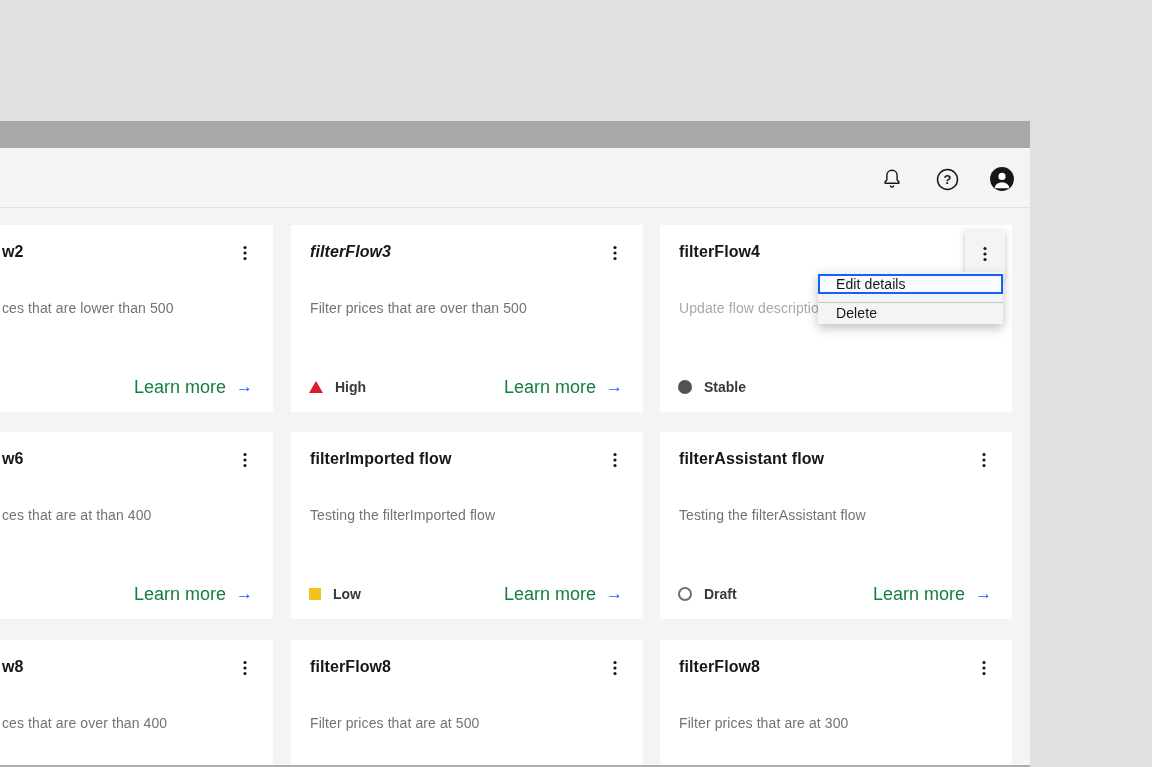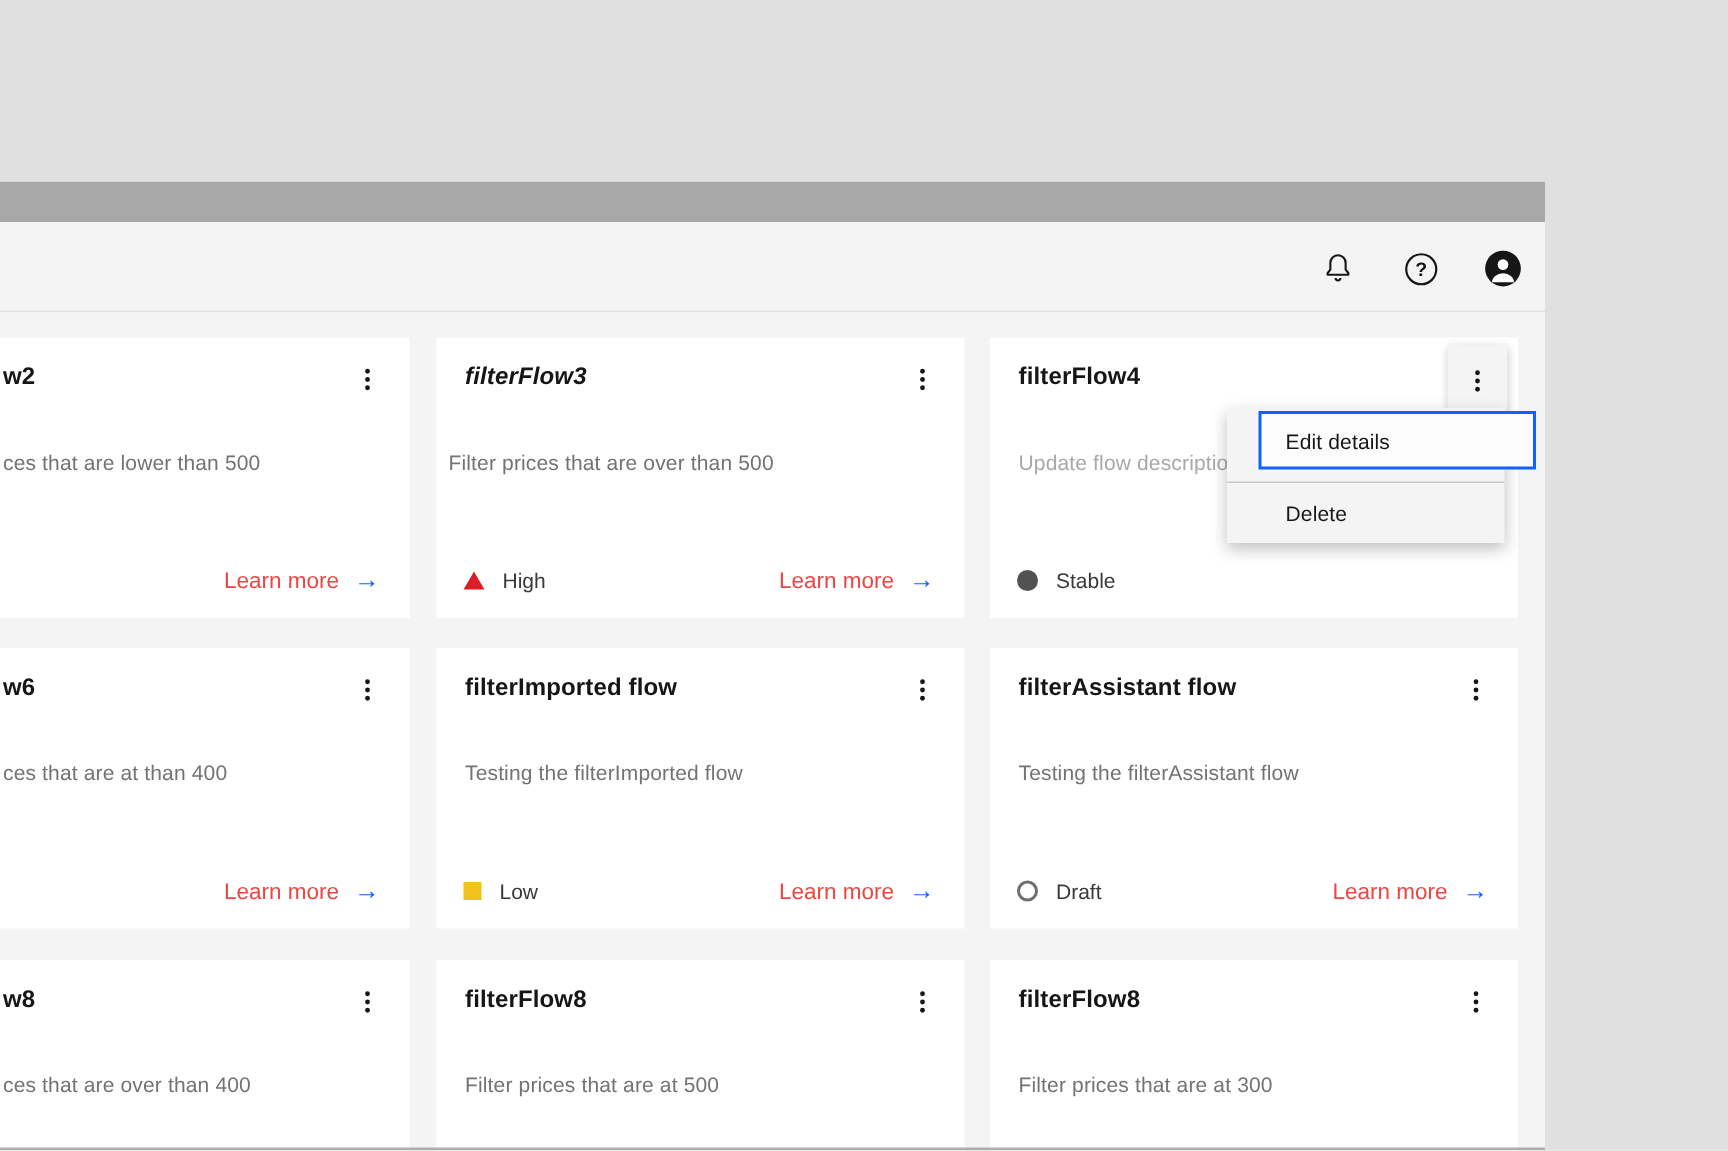--- a/index.html
+++ b/index.html
@@ -47,43 +47,42 @@
   }
   .kebab-btn.open {
     top:5px; right:7px; width:40px; height:48px;
     background:#f4f4f4; box-shadow:0 2px 6px rgba(0,0,0,0.25); z-index:35;
   }
   .card-footer {
     position:absolute; left:18px; right:20px; bottom:13px; height:24px;
     display:flex; align-items:center; justify-content:space-between;
   }
   .status { display:flex; align-items:center; gap:12px; }
-  .status-label { font-size:14px; color:#393939; }
+  .status-label { font-size:14px; color:#393939;font-weight:bold; }
   .shape-triangle { width:0; height:0; border-left:7px solid transparent;
     border-right:7px solid transparent; border-bottom:12px solid #da1e28; }
   .shape-square { width:12px; height:12px; background:#f1c21b; }
   .shape-circle { width:14px; height:14px; border-radius:50%; background:#525252; }
   .shape-ring { width:14px; height:14px; border-radius:50%; border:2.5px solid #6f6f6f; background:#fff; }
   .learn-more {
     display:flex; align-items:center; gap:10px; margin-left:auto;
     background:none; border:none; cursor:pointer; padding:0;
   }
-  .learn-more .lm-label { font-size:15px; color:#ef4444; }
+  .learn-more .lm-label { font-size:18px; color:#15803d; }
   .learn-more .lm-arrow { font-size:17px; color:#0f62fe; line-height:14px; }
   .overflow-menu {
     position:absolute; left:818px; top:151px; width:185px;
     background:#f4f4f4; z-index:40; padding-top:2px; padding-bottom:1px;
     box-shadow:0 4px 10px rgba(0,0,0,0.25);
   }
   .menu-item {
-    display:flex; align-items:center; height:39px; width:100%;
+    display:flex; align-items:center; height:20px; width:100%;
     padding-left:18px; font-size:14px; color:#161616; text-align:right;
     background:none; border:none; cursor:pointer; font-family:inherit;
     letter-spacing:0.1px;
-    margin-left:21px;
   }
   .menu-item.focused {
     border:2px solid #0f62fe; background:#fcfcfc; padding-left:16px;
   }
   .menu-divider { height:1px; background:#c6c6c6; margin-top:8px; }
   .menu-divider + .menu-item { margin-top:0; }
   .bottom-line {
     position:absolute; left:0; top:644px; width:1030px; height:2px;
     background:#aeaeae; z-index:50;
   }
@@ -143,21 +142,21 @@
       </div>
       <div class="card" style="left: 291px; top: 104px; width: 352px;">
         <div class="card-title" style="left: 19px; font-style: italic;">filterFlow3</div>
         <button class="kebab-btn">
           <svg width="16" height="18" viewBox="0 0 16 18">
             <circle cx="8" cy="3.5" r="1.6" fill="#161616"></circle>
             <circle cx="8" cy="9" r="1.6" fill="#161616"></circle>
             <circle cx="8" cy="14.5" r="1.6" fill="#161616"></circle>
           </svg>
         </button>
-        <div class="card-desc" style="left: 8px; text-align: center;">Filter prices that are over than 500</div>
+        <div class="card-desc" style="left: 19px; text-align: center;">Filter prices that are over than 500</div>
         <div class="card-footer" style="left: 18px;">
           <div class="status">
             <span class="shape-triangle"></span>
             <span class="status-label">High</span>
           </div>
           <button class="learn-more">
             <span class="lm-label">Learn more</span>
             <span class="lm-arrow">→</span>
           </button>
         </div>

